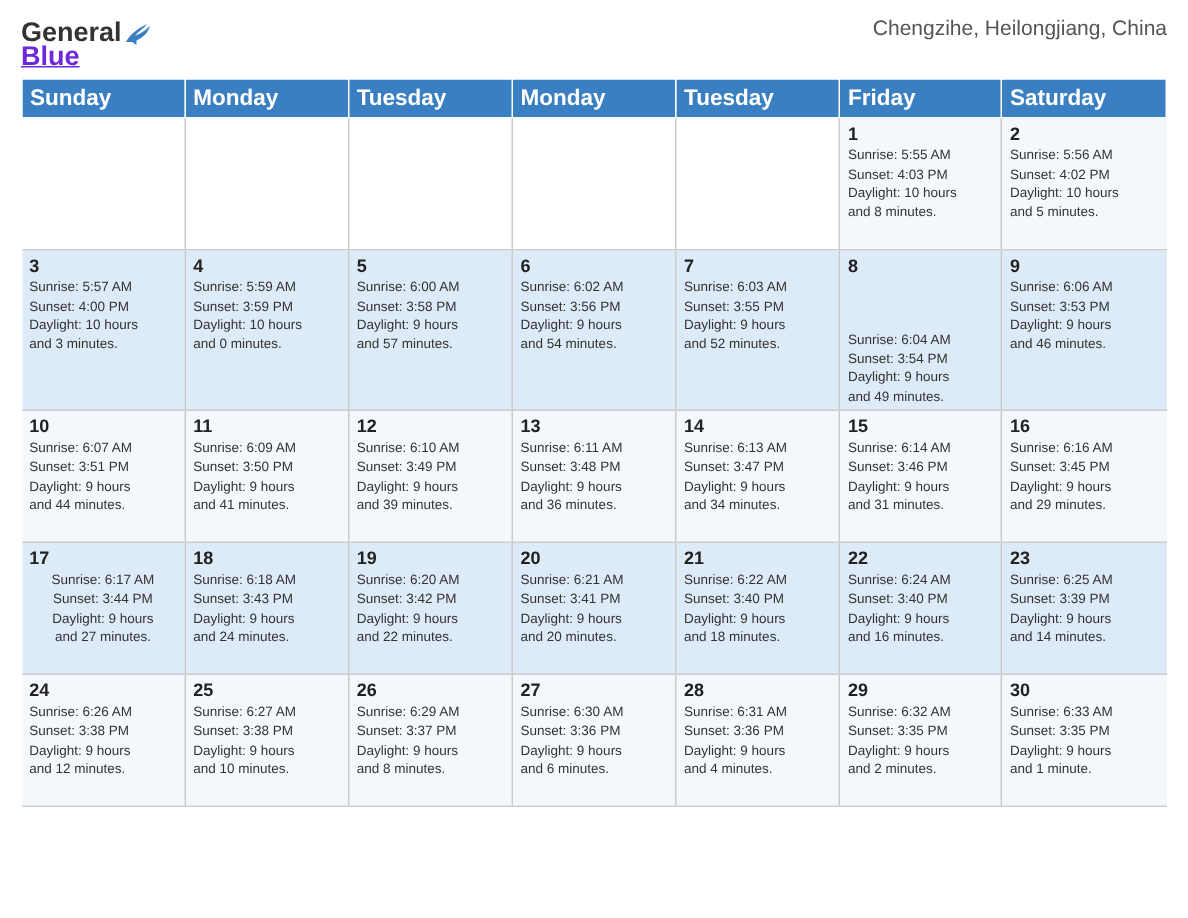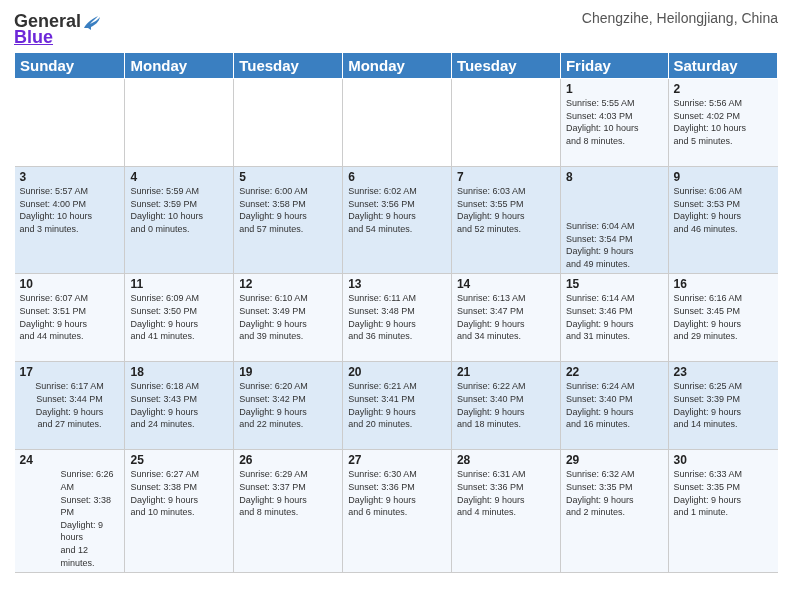--- a/index.html
+++ b/index.html
@@ -302,21 +302,21 @@
             <span class="day-num">23</span>
             <div class="day-info" style="white-space: pre-line;">Sunrise: 6:25 AM
 Sunset: 3:39 PM
 Daylight: 9 hours
 and 14 minutes.</div>
           </td>
         </tr>
         <tr>
           <td>
             <span class="day-num">24</span>
-            <div class="day-info" style="white-space: pre-line; margin-left: 41px;">Sunrise: 6:26 AM
+            <div class="day-info" style="white-space: pre-line;">Sunrise: 6:26 AM
 Sunset: 3:38 PM
 Daylight: 9 hours
 and 12 minutes.</div>
           </td>
           <td>
             <span class="day-num">25</span>
             <div class="day-info" style="white-space: pre-line;">Sunrise: 6:27 AM
 Sunset: 3:38 PM
 Daylight: 9 hours
 and 10 minutes.</div>

